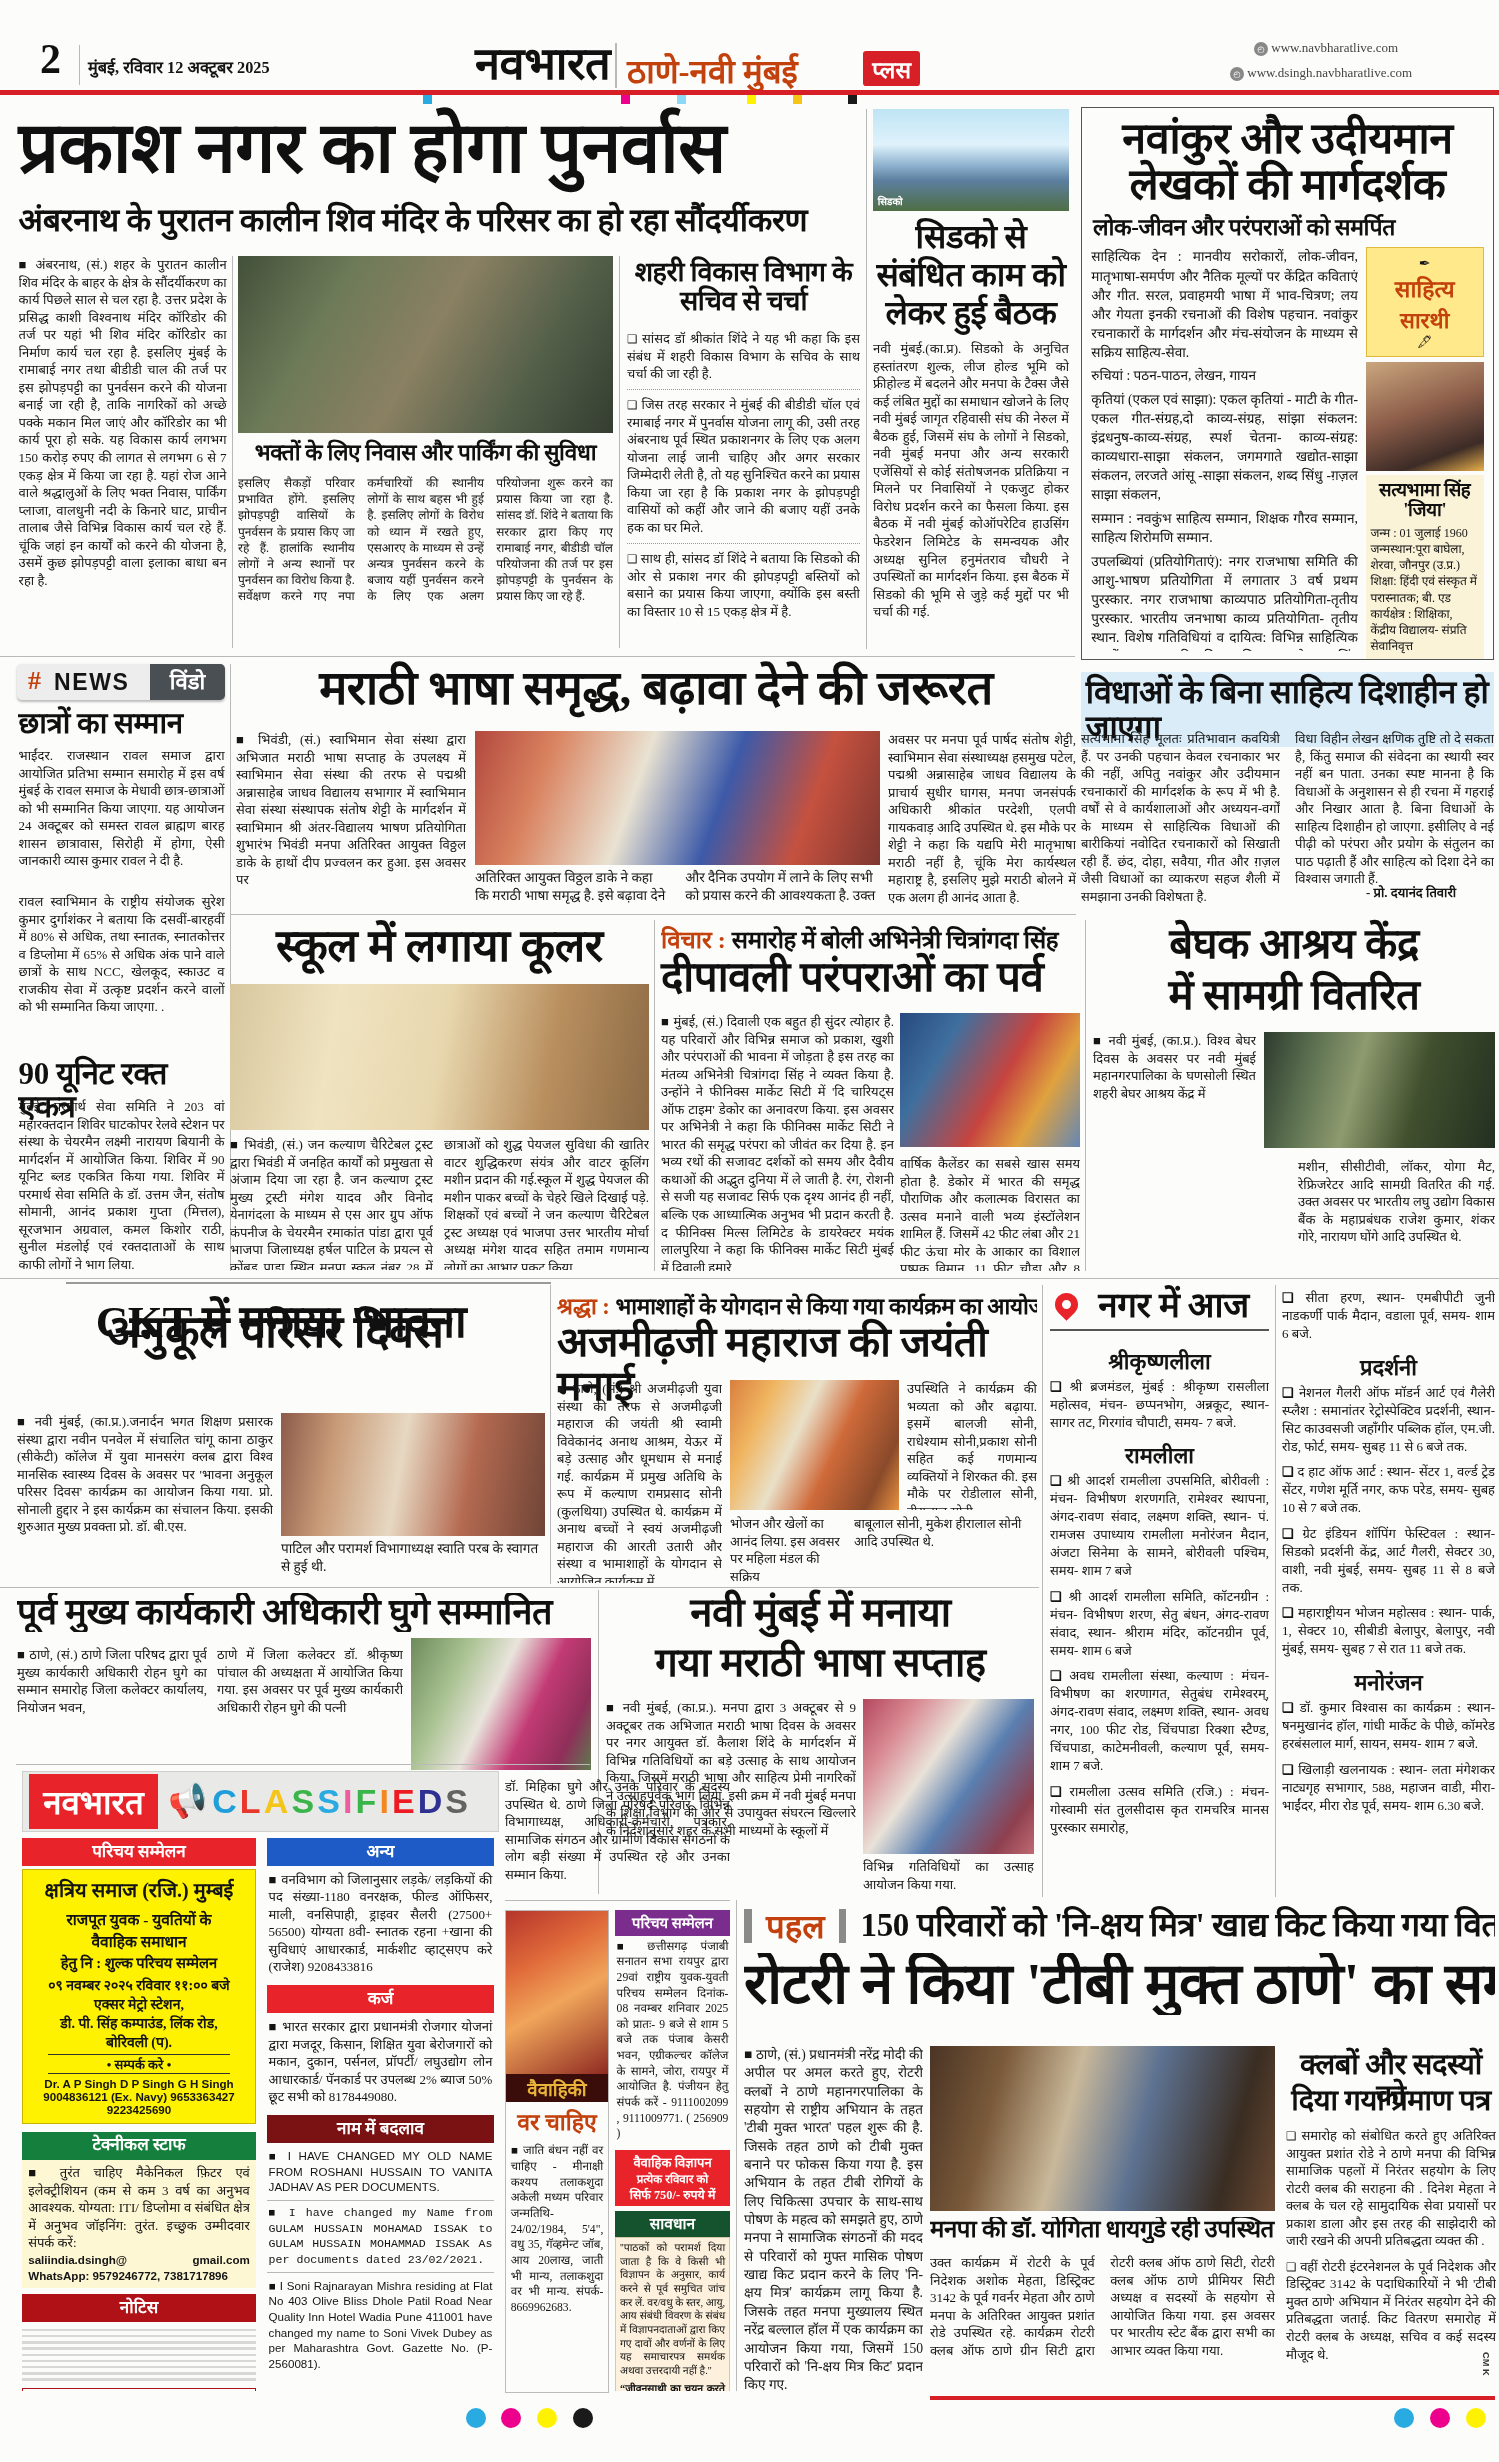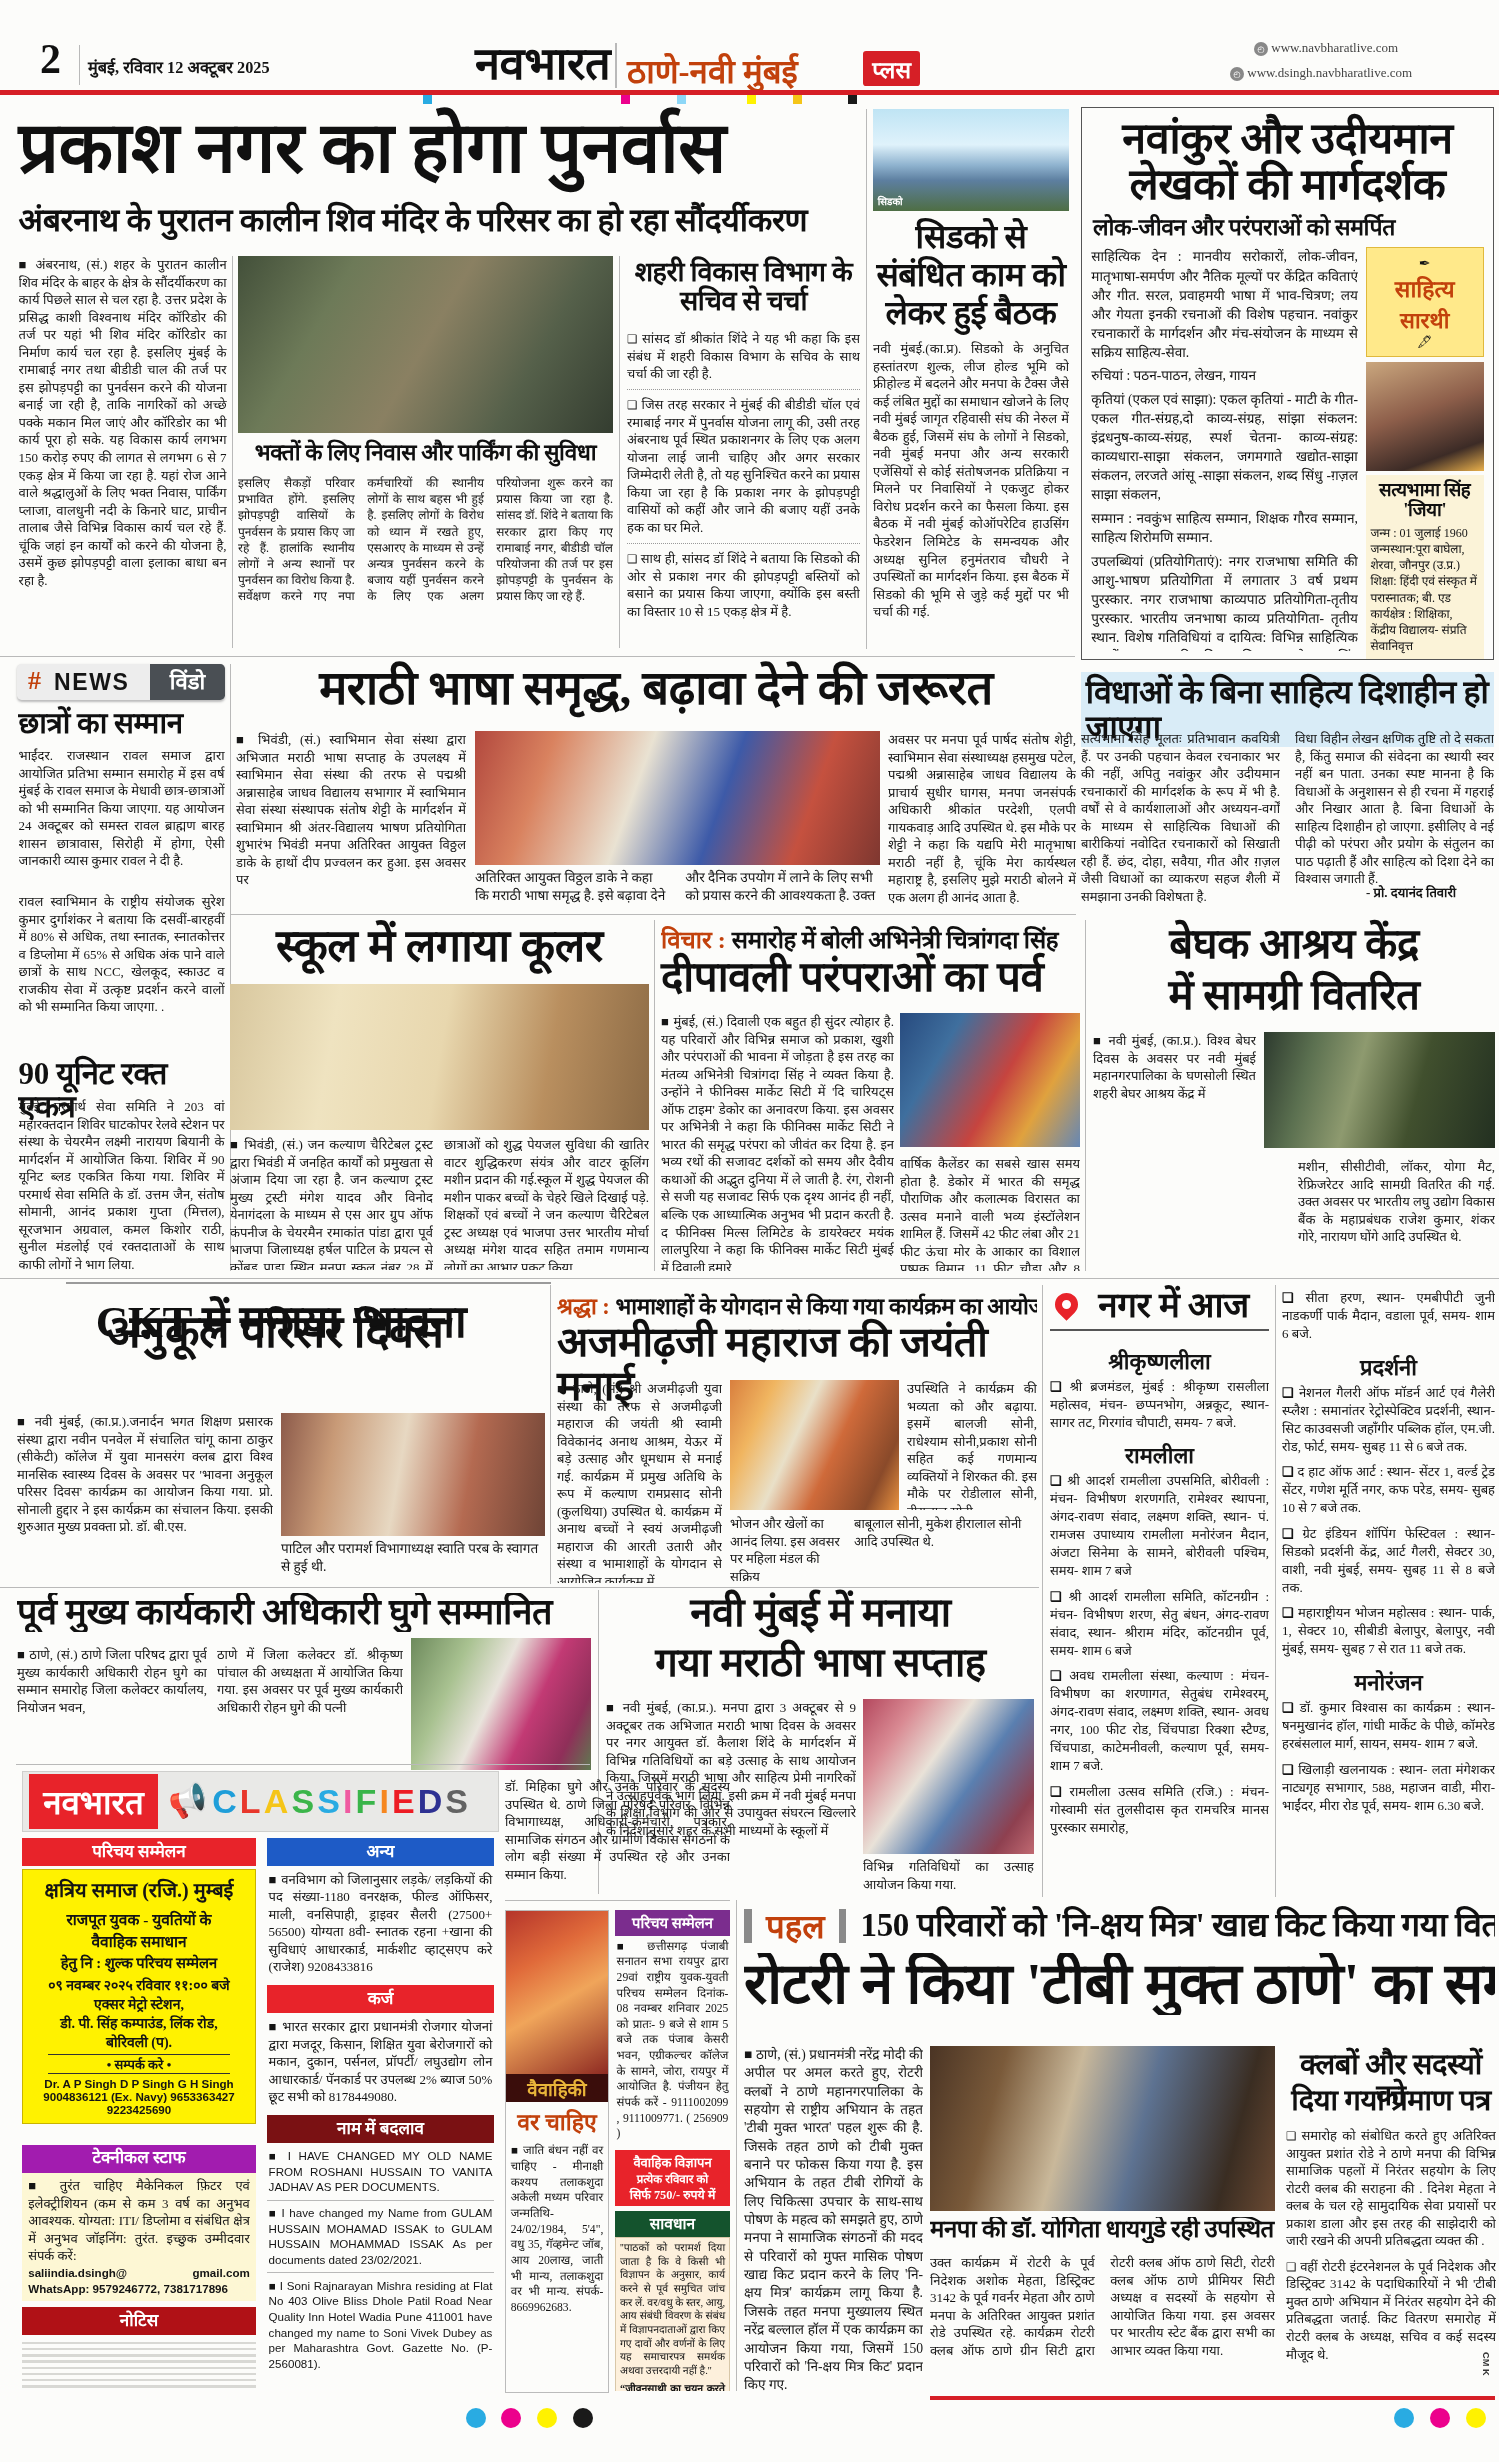--- a/index.html
+++ b/index.html
@@ -249,42 +249,42 @@
       <div class="b c" style="font-size:14.7px;">हेतु नि : शुल्क परिचय सम्मेलन</div>
       <div class="b c" style="font-size:14px;margin-top:3.1px;">०९ नवम्बर २०२५ रविवार ११:०० बजे</div>
       <div class="b c" style="font-size:14px;">एक्सर मेट्रो स्टेशन,</div>
       <div class="b c" style="font-size:14px;">डी. पी. सिंह कम्पाउंड, लिंक रोड,</div>
       <div class="b c" style="font-size:14px;">बोरिवली (प).</div>
       <div class="b c" style="font-size:13px;border-top:0.8px solid #333;border-bottom:0.8px solid #333;margin:3.1px 18.6px;">• सम्पर्क करे •</div>
       <div class="b c" style="font-size:11.6px;font-family:'Liberation Sans',sans-serif;">Dr. A P Singh  D P Singh   G H Singh</div>
       <div class="b c" style="font-size:11.6px;font-family:'Liberation Sans',sans-serif;">9004836121  (Ex. Navy)  9653363427</div>
       <div class="b c" style="font-size:11.6px;font-family:'Liberation Sans',sans-serif;">9223425690</div>
     </div>
-    <div class="chead" style="background:#a21caf;margin-top:21px;">टेक्नीकल स्टाफ</div>
+    <div class="chead" style="background:#15803d;margin-top:8px;">टेक्नीकल स्टाफ</div>
     <div style="background:#fdf7d4;padding:4.7px 6.2px;">
       <div class="adtxt">■ तुरंत चाहिए मैकेनिकल फ़िटर एवं इलेक्ट्रीशियन (कम से कम 3 वर्ष का अनुभव आवश्यक. योग्यता:  ITI/  डिप्लोमा  व संबंधित क्षेत्र में अनुभव जॉइनिंग: तुरंत. इच्छुक उम्मीदवार संपर्क करें:</div>
       <div class="adtxt b" style="font-family:'Liberation Sans',sans-serif;font-size:11.6px;">saliindia.dsingh@ gmail.com    WhatsApp: 9579246772, 7381717896</div>
     </div>
     <div class="chead" style="background:#b01116;margin-top:6.2px;">नोटिस</div>
     <div style="height:57px;background:repeating-linear-gradient(#fcfcfa 0 3.9px,#d8d8d4 3.9px 6.2px);margin-top:3.1px;"></div>
     <div style="border:1.6px solid #b01116;padding:3.1px;margin-top:6.2px;text-align:center;">
       <div class="b" style="font-size:12.4px;color:#1649a8;">कार्यालय विज्ञापन के लिए सिर्फ संपर्क करें</div>
       <div class="b" style="font-size:14px;color:#b01116;">मुकेश : 9702867178</div>
     </div>
   </div>
 
   <div class="a" style="left:267px;top:1838px;width:227px;height:553px;overflow:hidden;">
     <div class="chead" style="background:#1e5bc6;">अन्य</div>
     <div class="adtxt" style="padding:4.7px 1.6px;font-size:13px;">■ वनविभाग को जिलानुसार लड़के/ लड़कियों की पद संख्या-1180 वनरक्षक, फील्ड ऑफिसर, माली, वनसिपाही, ड्राइवर सैलरी (27500+ 56500) योग्यता 8वी- स्नातक रहना +खाना  की सुविधाएं आधारकार्ड, मार्कशीट व्हाट्सएप करे (राजेश) 9208433816</div>
     <div class="chead" style="background:#e8232a;margin-top:4.7px;">कर्ज</div>
     <div class="adtxt" style="padding:4.7px 1.6px;font-size:13px;">■ भारत सरकार द्वारा प्रधानमंत्री रोजगार योजनां द्वारा मजदूर, किसान, शिक्षित युवा बेरोजगारों को मकान, दुकान, पर्सनल, प्रॉपर्टी/ लघुउद्योग लोन आधारकार्ड/ पॅनकार्ड पर उपलब्ध 2% ब्याज 50% छूट सभी को 8178449080.</div>
     <div class="chead" style="background:#7a1113;margin-top:4.7px;">नाम में बदलाव</div>
     <div class="adtxt" style="padding:4.7px 1.6px;font-family:'Liberation Sans',sans-serif;font-size:11.6px;">■  I HAVE CHANGED MY OLD NAME FROM ROSHANI HUSSAIN TO VANITA JADHAV AS PER DOCUMENTS.</div>
     <div class="hline"></div>
-    <div class="adtxt" style="padding:4.7px 1.6px;font-family:Liberation Sans, sans-serif;font-size:11.6px;">■ I have changed my Name from GULAM HUSSAIN MOHAMAD ISSAK to GULAM HUSSAIN MOHAMMAD ISSAK As per documents dated 23/02/2021.</div>
+    <div class="adtxt" style="padding:4.7px 1.6px;font-family:Liberation Mono, monospace;font-size:11.6px;">■ I have changed my Name from GULAM HUSSAIN MOHAMAD ISSAK to GULAM HUSSAIN MOHAMMAD ISSAK As per documents dated 23/02/2021.</div>
     <div class="hline"></div>
     <div class="adtxt" style="padding:4.7px 1.6px;font-family:'Liberation Sans',sans-serif;font-size:11.6px;">■ I Soni Rajnarayan Mishra residing at Flat No 403 Olive Bliss Dhole Patil Road Near Quality Inn Hotel Wadia Pune 411001 have changed my name to Soni Vivek Dubey as per Maharashtra Govt. Gazette No. (P-2560081).</div>
   </div>
 
   <div class="a bt" style="left:505px;top:1778px;width:225px;height:116px;">डॉ. मिहिका घुगे और उनके परिवार के सदस्य उपस्थित थे. ठाणे जिला परिषद परिवार, विभिन्न विभागाध्यक्ष, अधिकारी-कर्मचारी, पत्रकार, सामाजिक संगठन और ग्रामीण विकास संगठनों के लोग बड़ी संख्या में उपस्थित रहे और उनका सम्मान किया.</div>
   <div class="a hline" style="left:505px;top:1900px;width:225px;"></div>
 
   <div class="a" style="left:505px;top:1910px;width:102px;height:481px;border:0.8px solid #bbb;overflow:hidden;">
     <div class="ph" style="width:100%;height:163px;background:linear-gradient(150deg,#b5352b 0%,#e06a3a 30%,#f0a55a 55%,#8e2a22 100%);"></div>
     <div class="b c" style="background:#3a0d0b;color:#e8b43a;font-size:18.6px;padding:1.6px 0;">वैवाहिकी</div>

